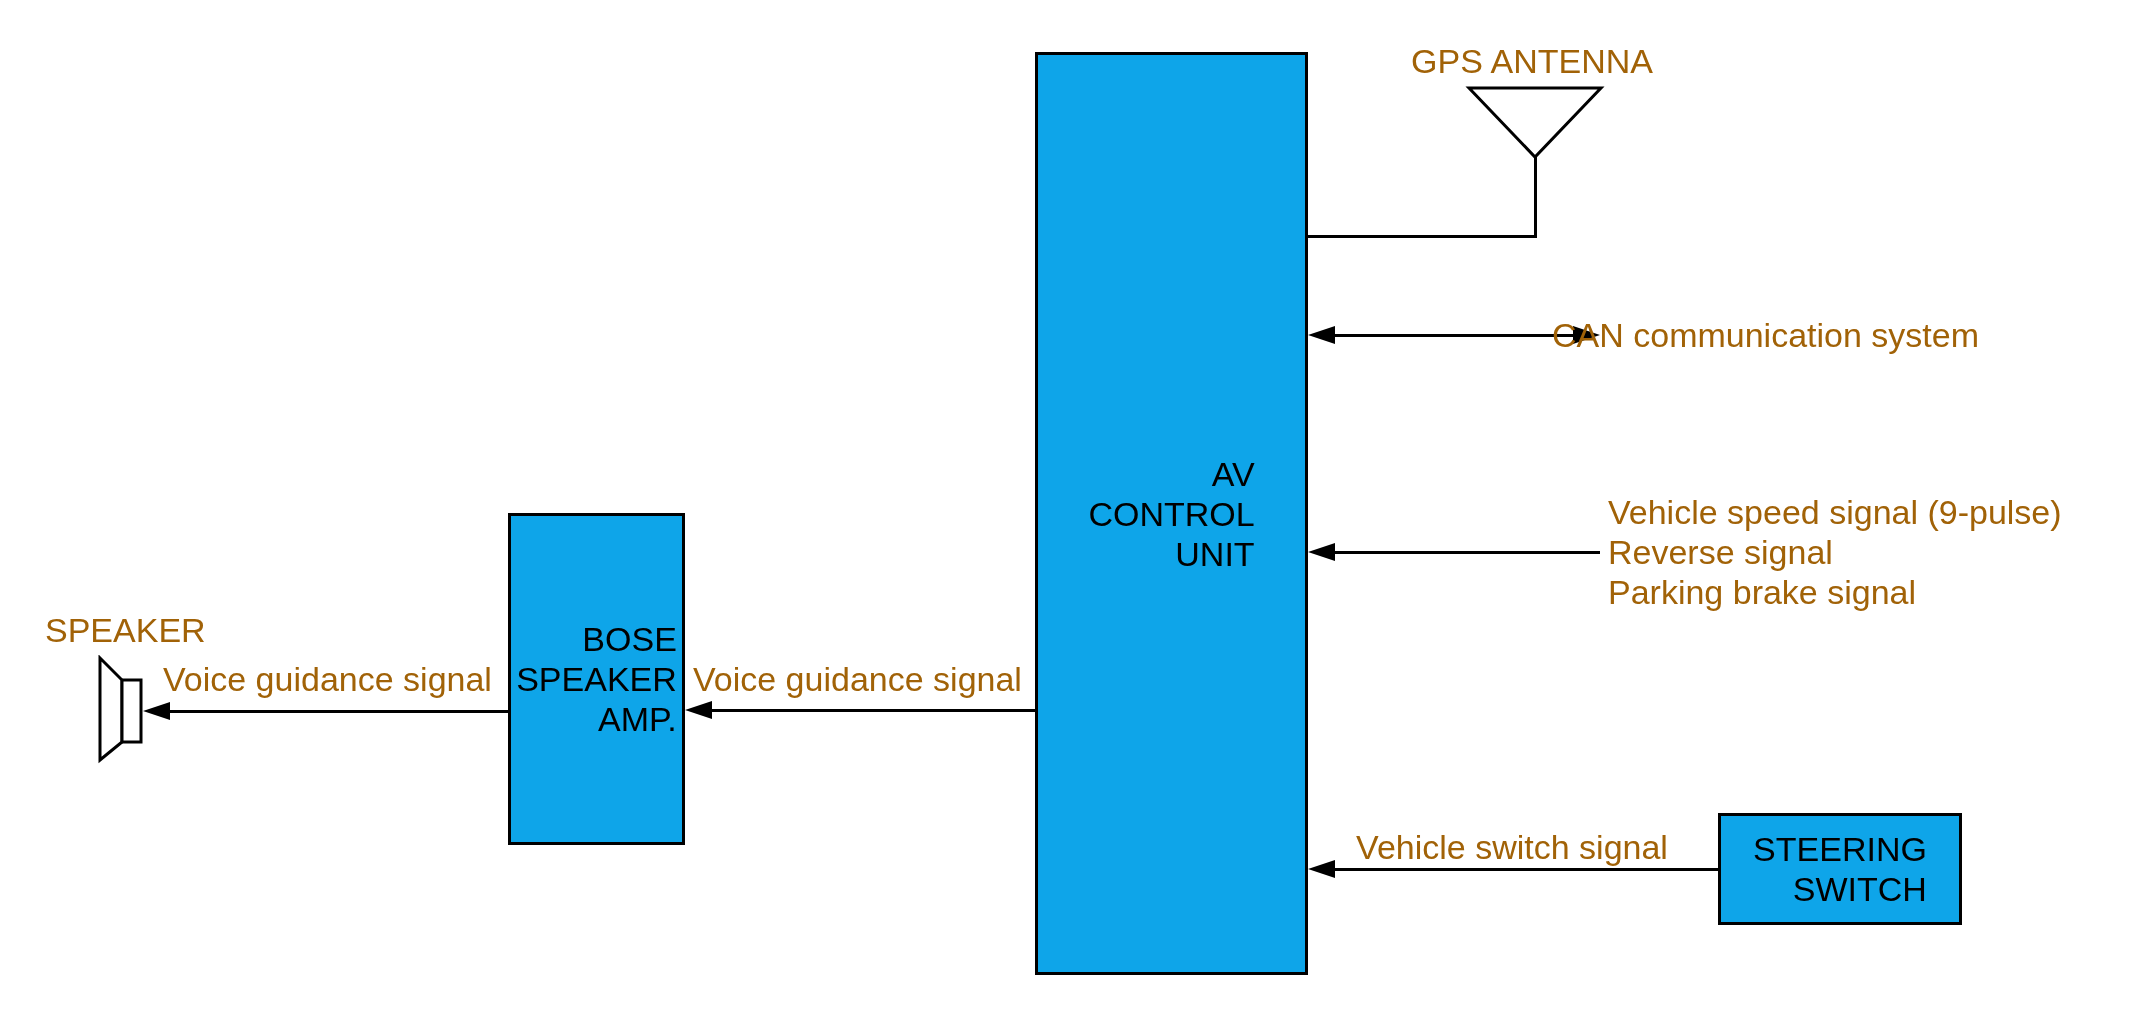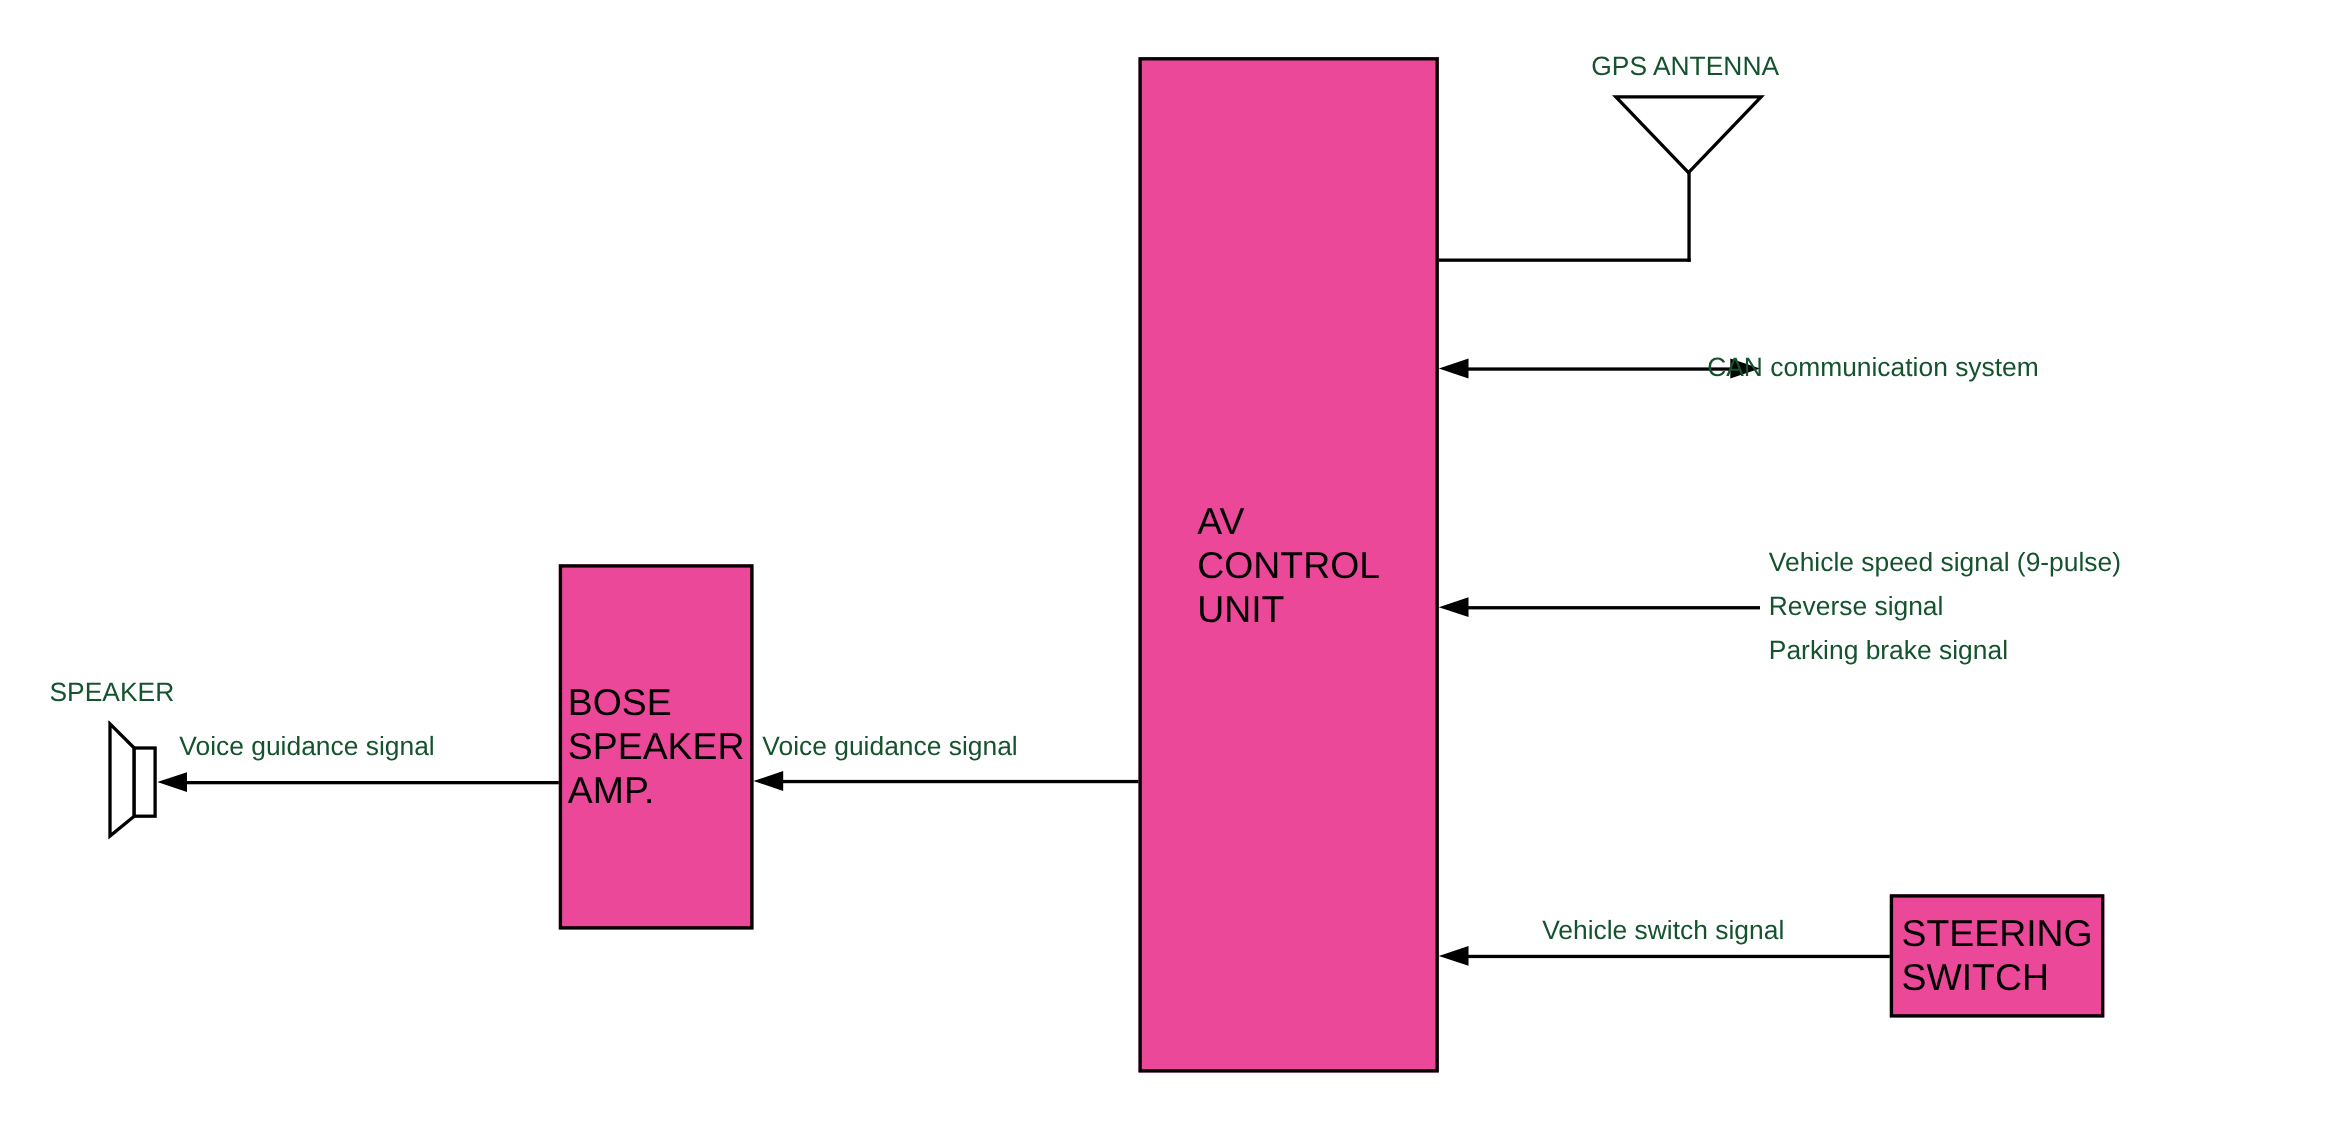--- a/index.html
+++ b/index.html
@@ -9,38 +9,38 @@
     height: 1021px;
     background: #ffffff;
     font-family: "Liberation Sans", sans-serif;
     color: #000000;
     overflow: hidden;
   }
   .box {
     position: absolute;
     box-sizing: border-box;
     border: 3px solid #000000;
-    background: #ec4899;
+    background: #0ea5e9;
     display: flex;
     align-items: center;
     justify-content: center;
-    text-align: left;
+    text-align: right;
   }
   .label {
     font-size: 34px;
     line-height: 40px;
     white-space: pre-line;
     color: #000000;
   }
   .free-label {
     position: absolute;
-    font-size: 24px;
+    font-size: 34px;
     line-height: 40px;
     white-space: pre-line;
-    color: #14532d;
+    color: #a16207;
   }
   .centered { transform: translateX(-50%); text-align: center; }
   .hline { position: absolute; height: 3px; background: #000000; }
   .vline { position: absolute; width: 3px; background: #000000; }
   .head-left {
     position: absolute; width: 0; height: 0;
     border-top: 9px solid transparent;
     border-bottom: 9px solid transparent;
     border-right: 27px solid #000000;
   }
@@ -62,21 +62,21 @@
 CONTROL
 UNIT</span>
   </div>
 
   <div class="box" style="left:508px; top:513px; width:177px; height:332px;">
     <span class="label">BOSE
 SPEAKER
 AMP.</span>
   </div>
 
-  <div class="box" style="left:1718px; top:813px; width:195px; height:112px;">
+  <div class="box" style="left:1718px; top:813px; width:244px; height:112px;">
     <span class="label">STEERING
 SWITCH</span>
   </div>
 
   <div class="free-label centered" style="left:1532px; top:41px;">GPS ANTENNA</div>
 
   <svg style="left:1465px; top:85px;" width="140" height="75" viewBox="0 0 140 75">
     <polygon points="4,3 136,3 70,72" fill="#ffffff" stroke="#000000" stroke-width="3"></polygon>
   </svg>
   <div class="vline" style="left:1534px; top:155px; height:83px;"></div>

